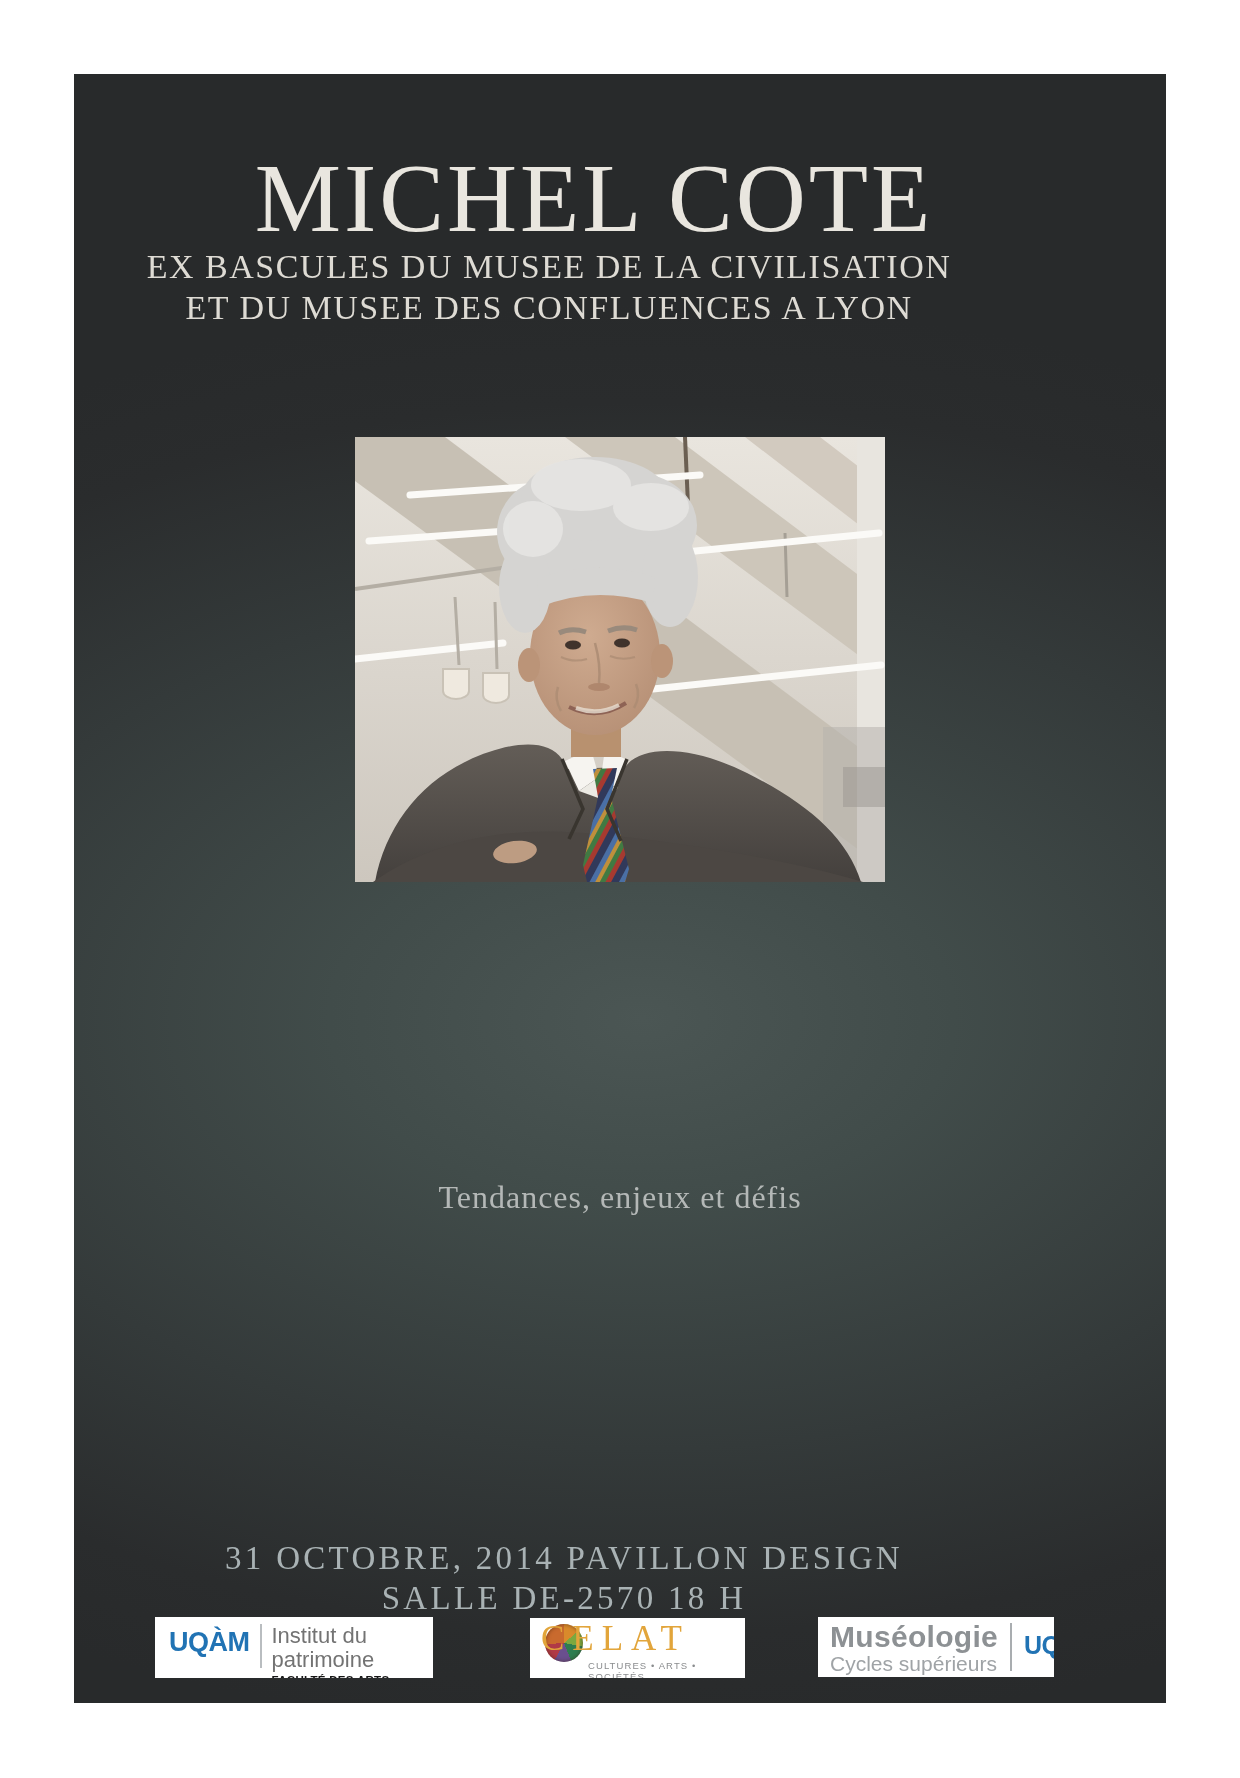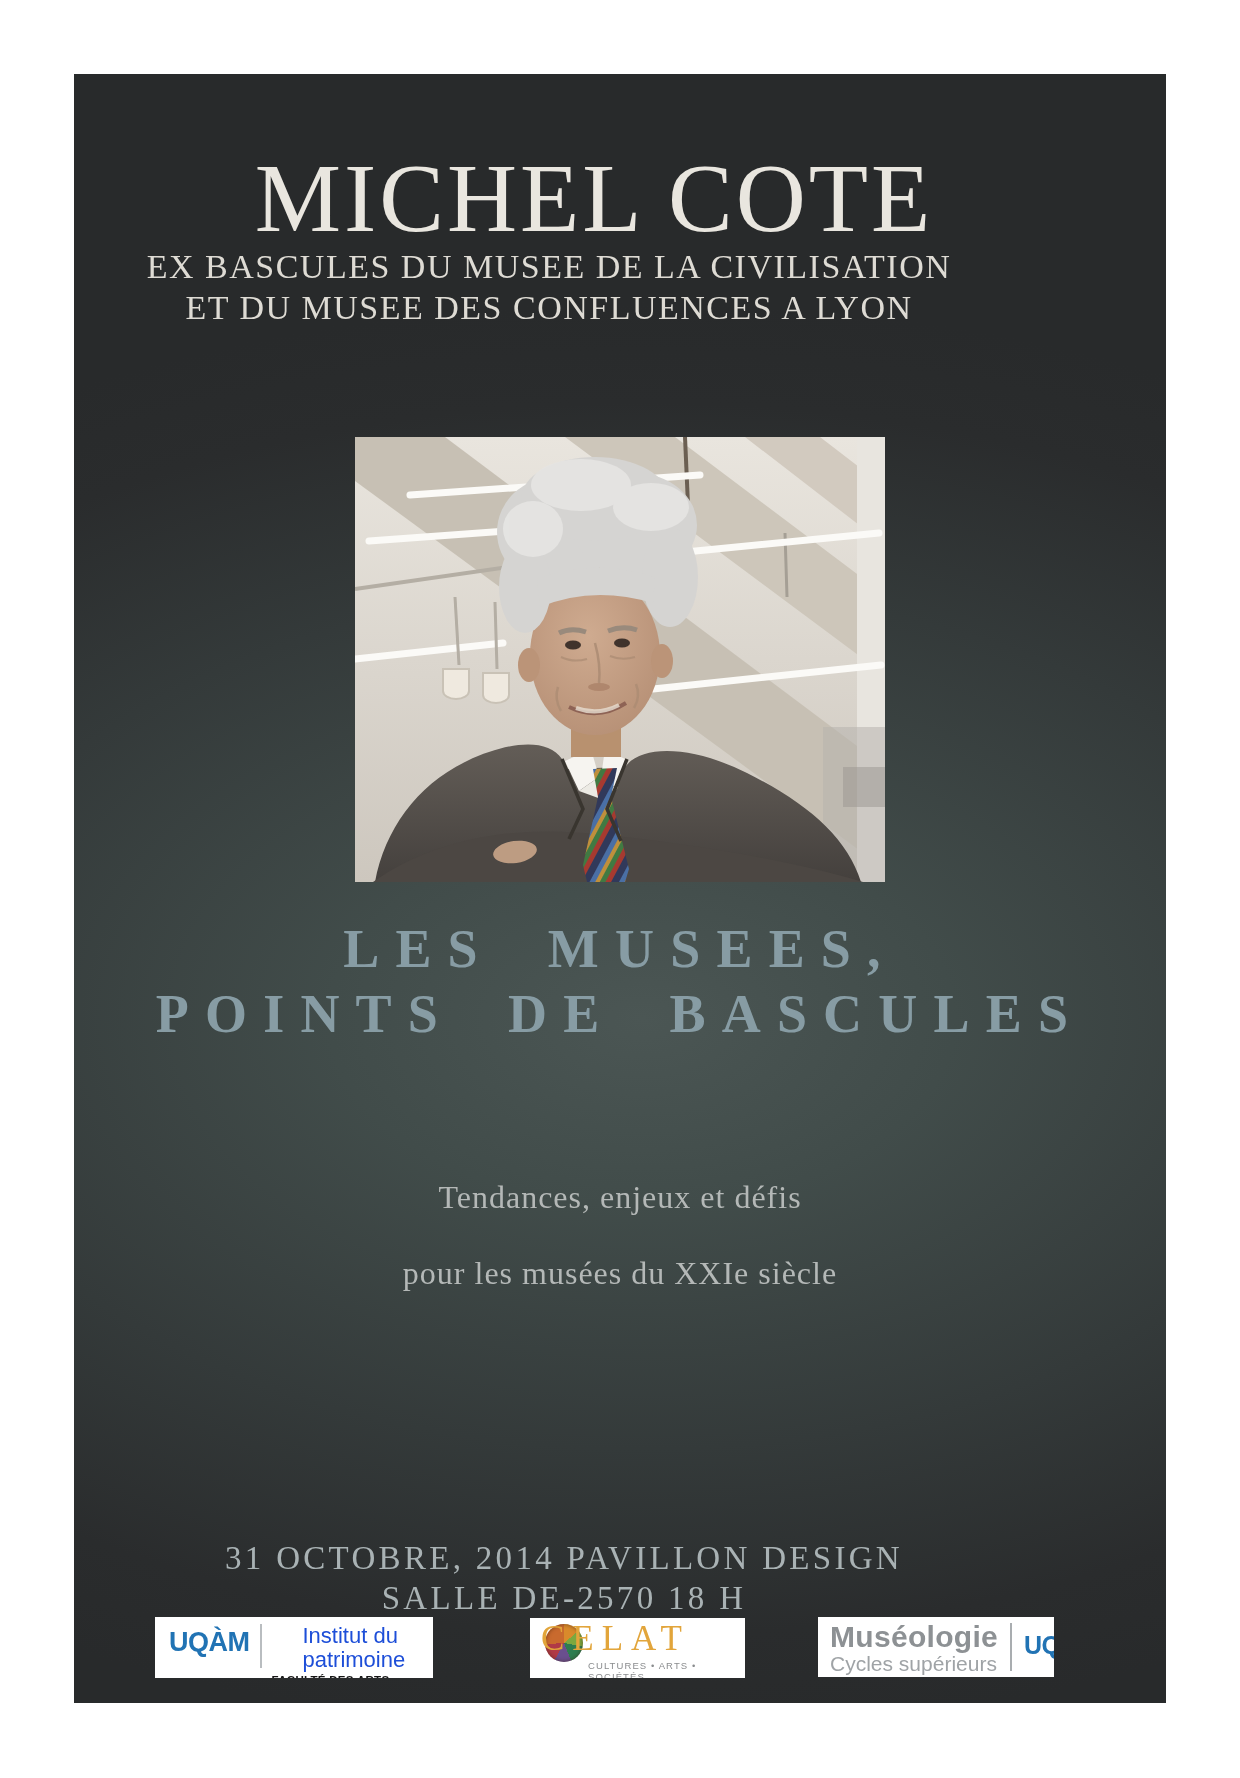--- a/index.html
+++ b/index.html
@@ -22,21 +22,21 @@
   .tagline{left:0;width:1092px;top:1085px;font-size:32px;line-height:76px;color:#b4b8b7;
            letter-spacing:1px;}
   .event{left:0;width:980px;top:1464px;font-size:33px;line-height:40px;color:#a9b2b4;
          letter-spacing:0.1em;}
   .logo{position:absolute;background:#ffffff;font-family:"Liberation Sans", sans-serif;overflow:hidden;}
   .logo1{left:81px;top:1543px;width:278px;height:61px;display:flex;align-items:flex-start;
          padding:7px 0 0 14px;box-sizing:border-box;}
   .logo1 .uqam{font-size:27px;font-weight:bold;color:#2173b4;margin-top:3px;letter-spacing:-0.5px;}
   .vdiv{width:2px;height:44px;background:#b9bdc0;margin:0 10px;flex:none;}
   .logo1 .col{display:flex;flex-direction:column;}
-  .logo1 .inst{font-size:22px;color:#1d4ed8;line-height:24px;margin-bottom:2px;margin-left:31px;}
+  .logo1 .inst{font-size:22px;color:#737373;line-height:24px;margin-bottom:2px;}
   .logo1 .fac{font-size:11.5px;font-weight:bold;color:#151515;letter-spacing:0.3px;line-height:13px;}
   .logo2{left:456px;top:1544px;width:215px;height:60px;}
   .globe{position:absolute;left:15px;top:6px;width:38px;height:38px;border-radius:50%;
          background:conic-gradient(#d98a2b 0 14%, #7ca83f 14% 28%, #2e7d4f 28% 44%, #6a4f8e 44% 58%, #b03a46 58% 74%, #c96a2e 74% 100%);
          box-shadow:inset 0 0 4px rgba(60,30,10,.6);}
   .celat-name{position:absolute;left:11px;top:1px;font-family:"Liberation Serif", serif;
               font-size:35px;color:#e2a53b;letter-spacing:8px;line-height:40px;}
   .celat-tag{position:absolute;left:58px;top:42px;font-size:9.5px;color:#8a8c8e;letter-spacing:1.1px;}
   .logo3{left:744px;top:1543px;width:236px;height:60px;display:flex;align-items:flex-start;
          padding:4px 0 0 12px;box-sizing:border-box;}
@@ -144,28 +144,23 @@
           <g fill="#e6e5e3" opacity="0.9">
             <ellipse cx="226" cy="48" rx="50" ry="26"></ellipse>
             <ellipse cx="296" cy="70" rx="38" ry="24"></ellipse>
             <ellipse cx="178" cy="92" rx="30" ry="28"></ellipse>
           </g>
           <path d="M 185 170 Q 238 148 298 166 L 300 140 Q 240 120 182 142 Z" fill="#d5d4d2"></path>
         </g>
       </svg>
     </div>
 
-    <div class="block heading">
-      <div>LES MUSEES,</div>
-      <div>POINTS DE BASCULES</div>
-    </div>
 
     <div class="block tagline">
       <div>Tendances, enjeux et défis</div>
-      <div>pour les musées du XXIe siècle</div>
     </div>
 
     <div class="block event">
       <div>31 OCTOBRE, 2014 PAVILLON DESIGN</div>
       <div>SALLE DE-2570 18 H</div>
     </div>
 
     <div class="logo logo1">
       <span class="uqam">UQÀM</span>
       <span class="vdiv"></span>

